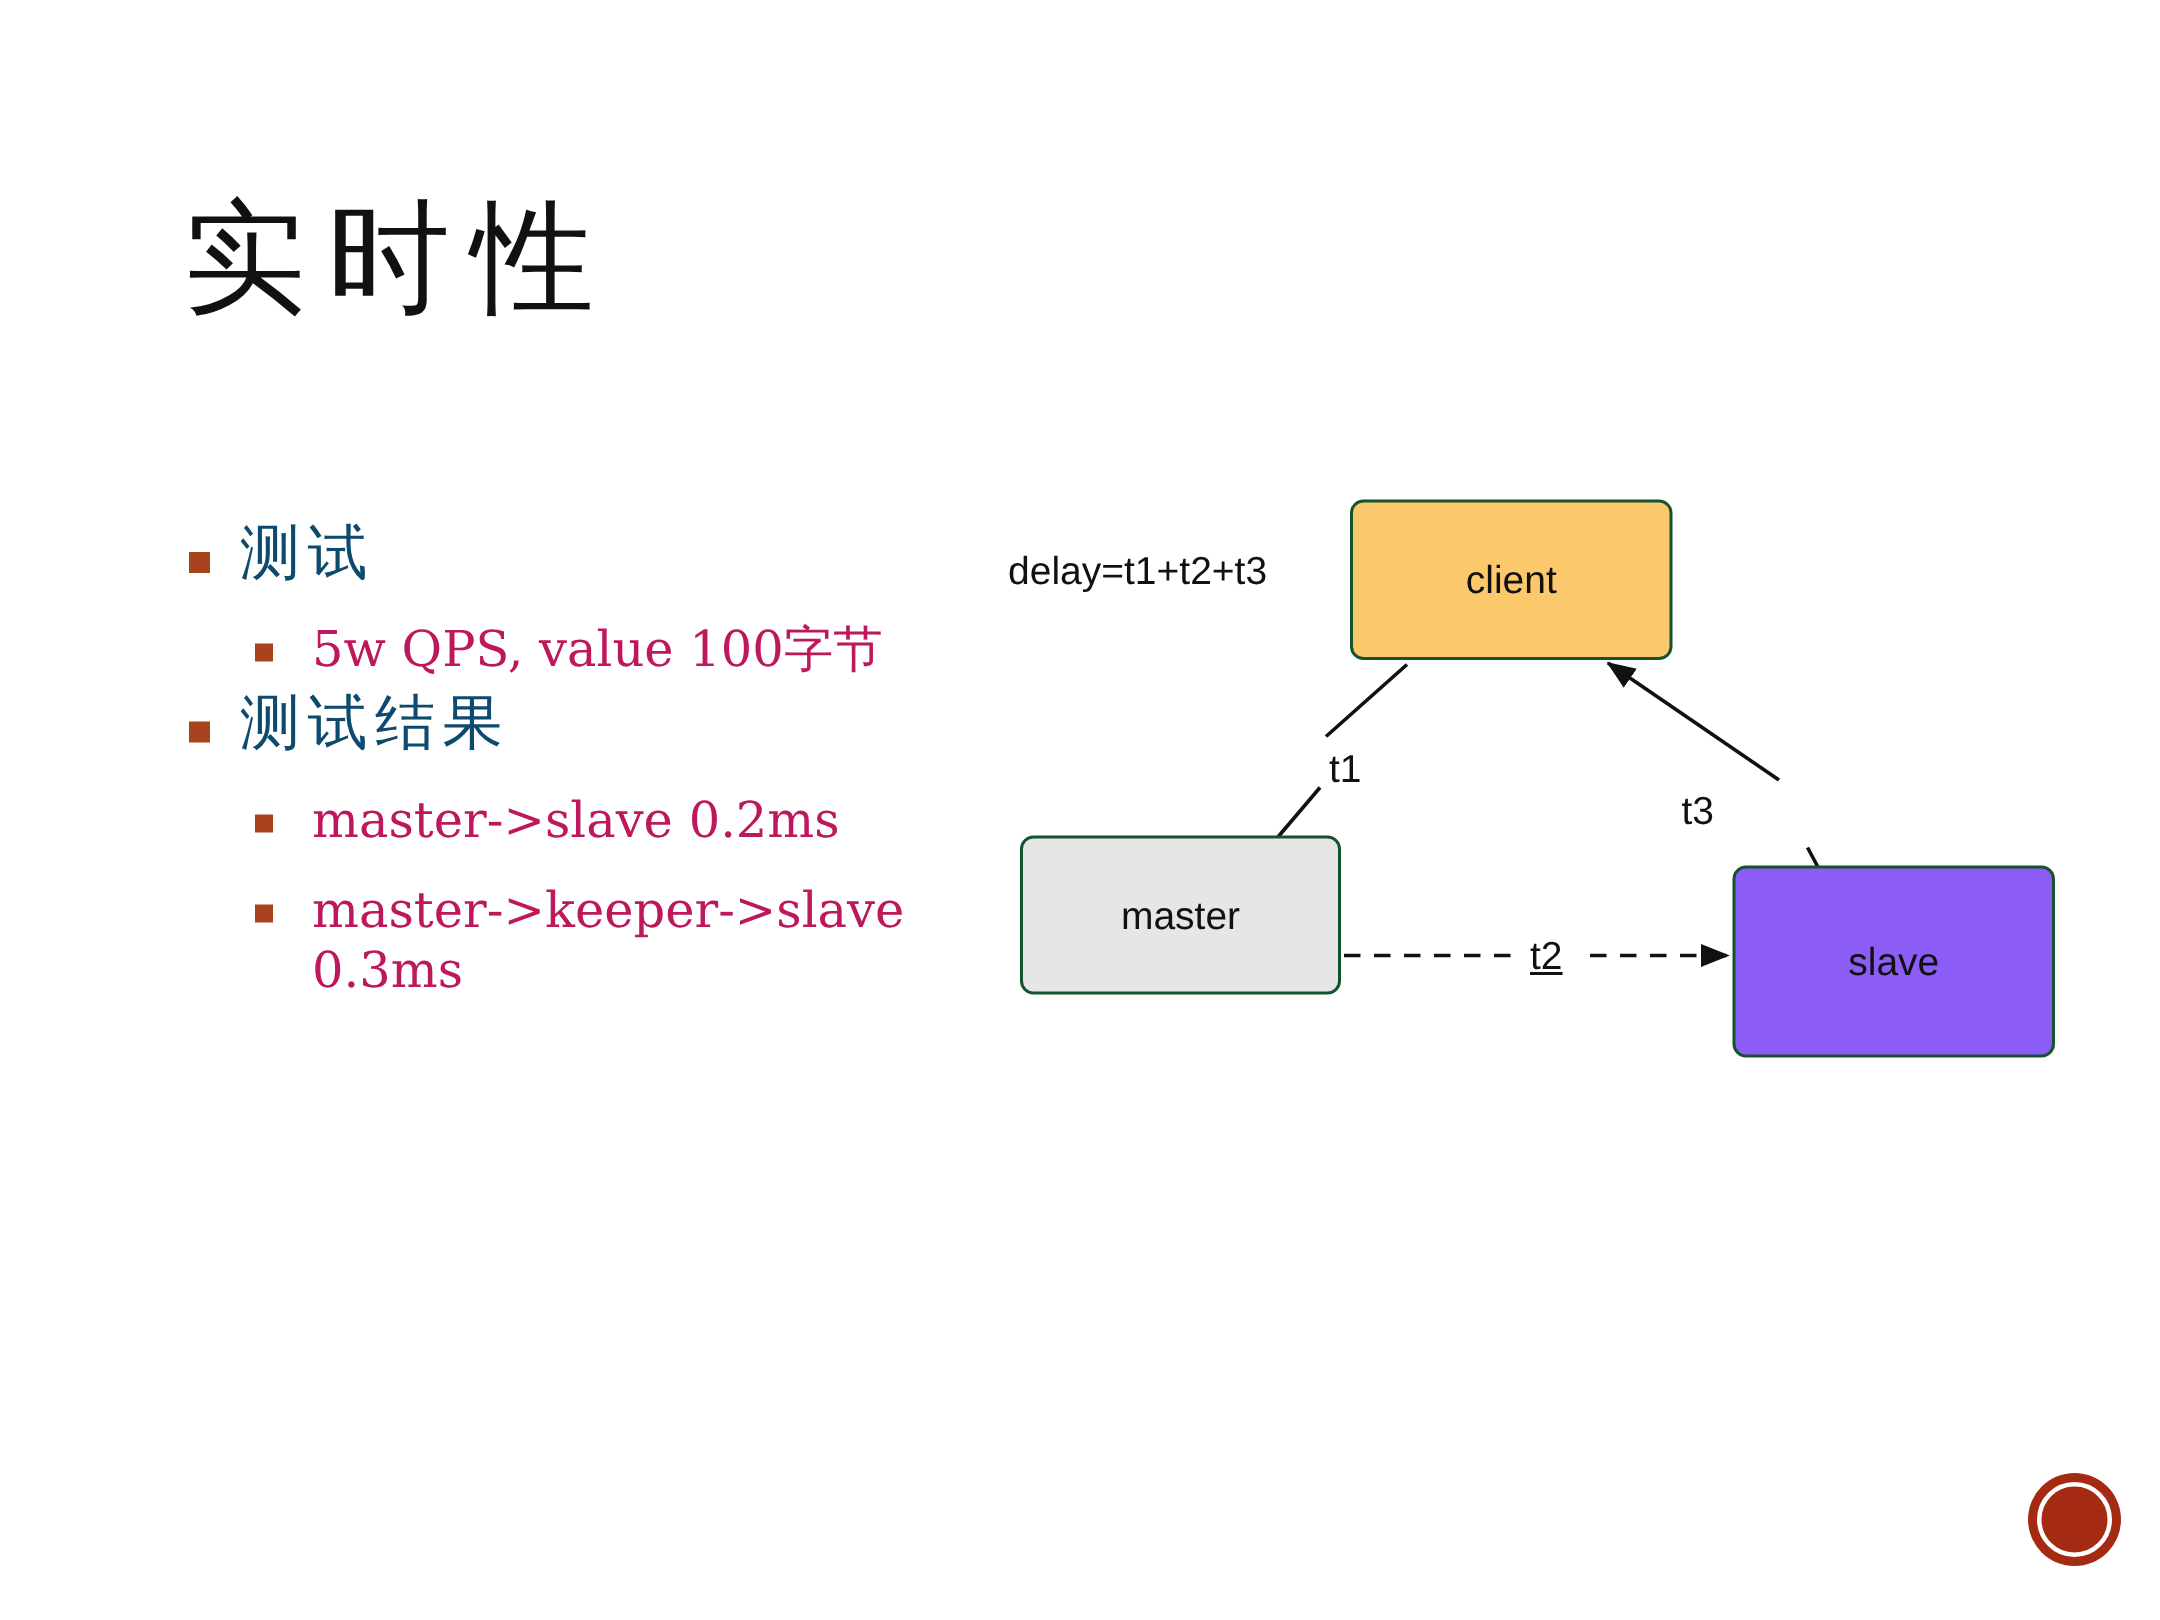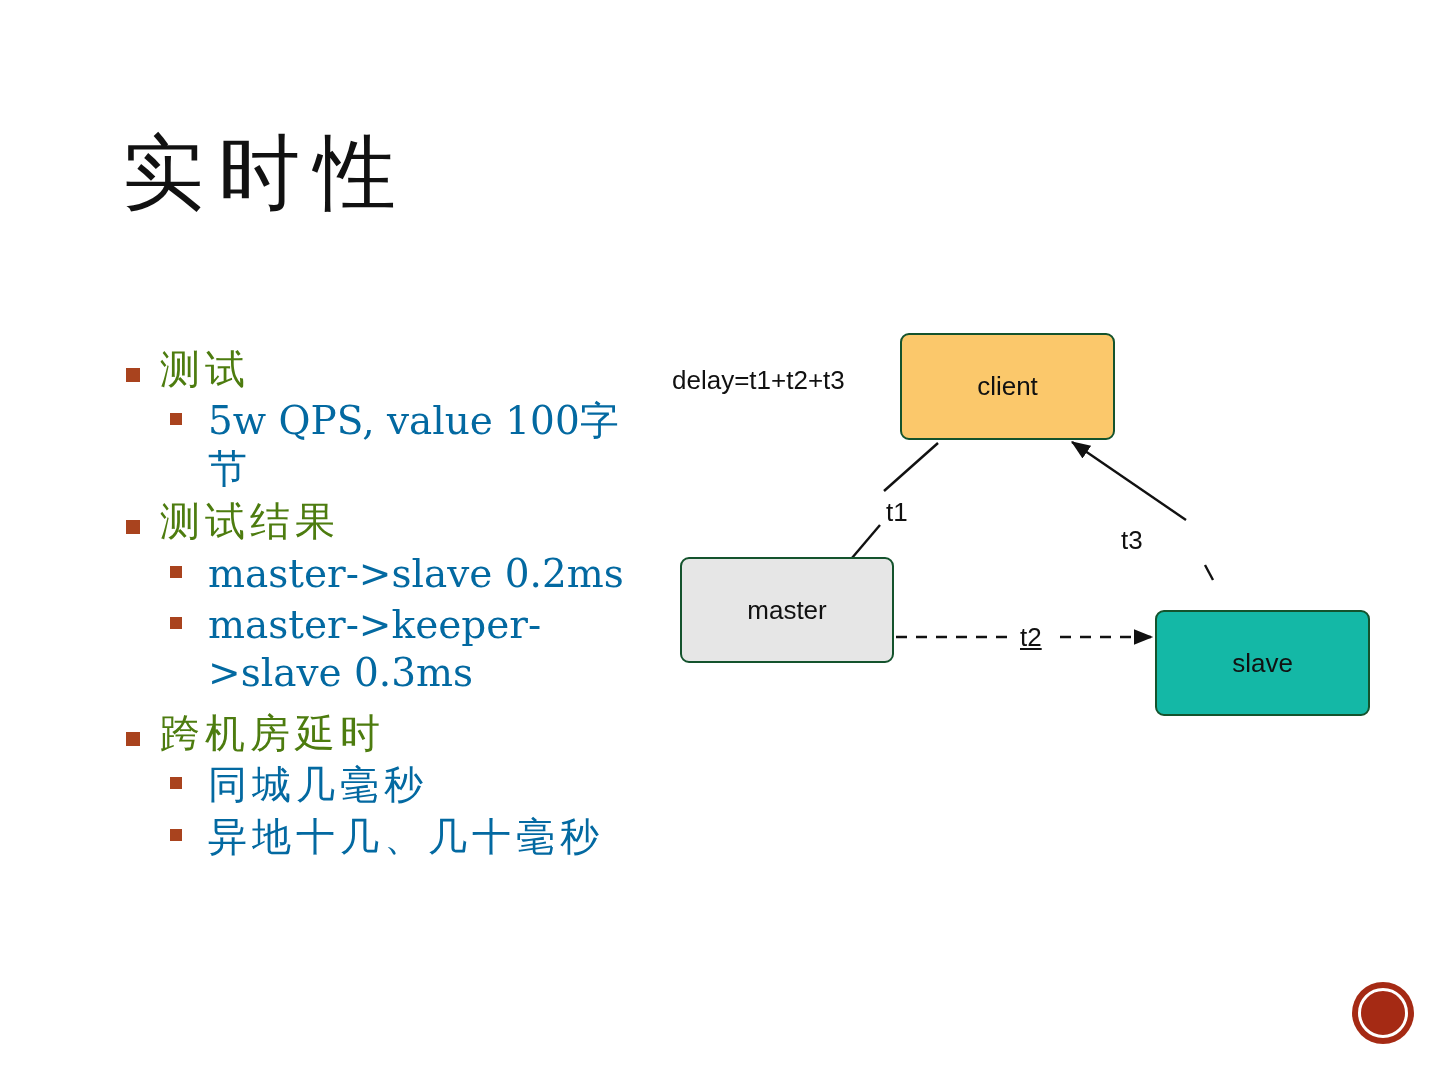--- a/index.html
+++ b/index.html
@@ -39,41 +39,41 @@
     top: 346px;
     width: 520px;
   }
   .lvl1 {
     position: relative;
     padding-left: 40px;
     font-family: "DejaVu Serif", serif;
     font-size: 40px;
     font-weight: 400;
     letter-spacing: 5px;
-    color: #4d7c0f;
+    color: #0c4a6e;
     line-height: 1.18;
     margin-bottom: 2px;
   }
   .lvl1 > .sq {
     position: absolute;
     left: 6px;
     top: 22px;
     width: 14px;
     height: 14px;
     background: #A9431E;
   }
   .lvl2 {
     position: relative;
     padding-left: 88px;
     font-family: "DejaVu Serif", serif;
-    font-size: 39px;
+    font-size: 33px;
     font-weight: 400;
-    color: #0369a1;
+    color: #be185d;
     line-height: 1.22;
-    margin-top: 4px;
+    margin-top: 20px;
   }
   .lvl2.cjk { letter-spacing: 5px; }
   .lvl2 > .sq {
     position: absolute;
     left: 50px;
     top: 16px;
     width: 12px;
     height: 12px;
     background: #A9431E;
   }
@@ -96,23 +96,23 @@
     left: 900px; top: 333px;
     width: 215px; height: 107px;
     background: #FBC86B;
   }
   #node-master {
     left: 680px; top: 557px;
     width: 214px; height: 106px;
     background: #E6E6E6;
   }
   #node-slave {
-    left: 1155px; top: 610px;
-    width: 215px; height: 106px;
-    background: #14b8a6;
+    left: 1155px; top: 577px;
+    width: 215px; height: 128px;
+    background: #8b5cf6;
   }
 
   .edge-label {
     position: absolute;
     font-family: "Liberation Sans", sans-serif;
     color: #111111;
     white-space: nowrap;
   }
   #label-delay { left: 672px; top: 365px; font-size: 26px; }
   #label-t1    { left: 886px; top: 497px; font-size: 26px; }
@@ -169,34 +169,20 @@
       <div class="lvl2">
         <span class="sq"></span>
         <span>master-&gt;slave 0.2ms</span>
       </div>
       <div class="lvl2">
         <span class="sq"></span>
         <span>master-&gt;keeper-&gt;slave 0.3ms</span>
       </div>
     </div>
 
-    <div class="grp">
-      <div class="lvl1">
-        <span class="sq"></span>
-        <span>跨机房延时</span>
-      </div>
-      <div class="lvl2 cjk">
-        <span class="sq"></span>
-        <span>同城几毫秒</span>
-      </div>
-      <div class="lvl2 cjk">
-        <span class="sq"></span>
-        <span>异地十几、几十毫秒</span>
-      </div>
-    </div>
 
   </div>
 
   <svg width="1440" height="1080" style="position:absolute;left:0;top:0;">
     <defs>
       <marker id="arrowhead" markerWidth="9" markerHeight="9" refX="7.5" refY="3.2" orient="auto" markerUnits="strokeWidth">
         <path d="M0,0 L8,3.2 L0,6.4 z" fill="#111111"></path>
       </marker>
     </defs>
 

